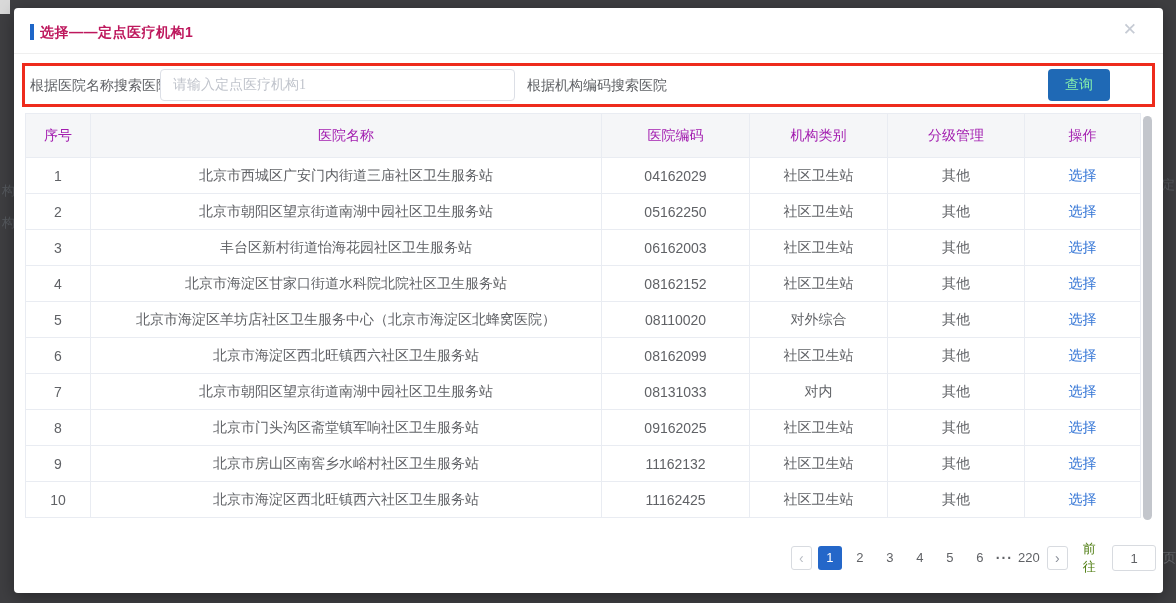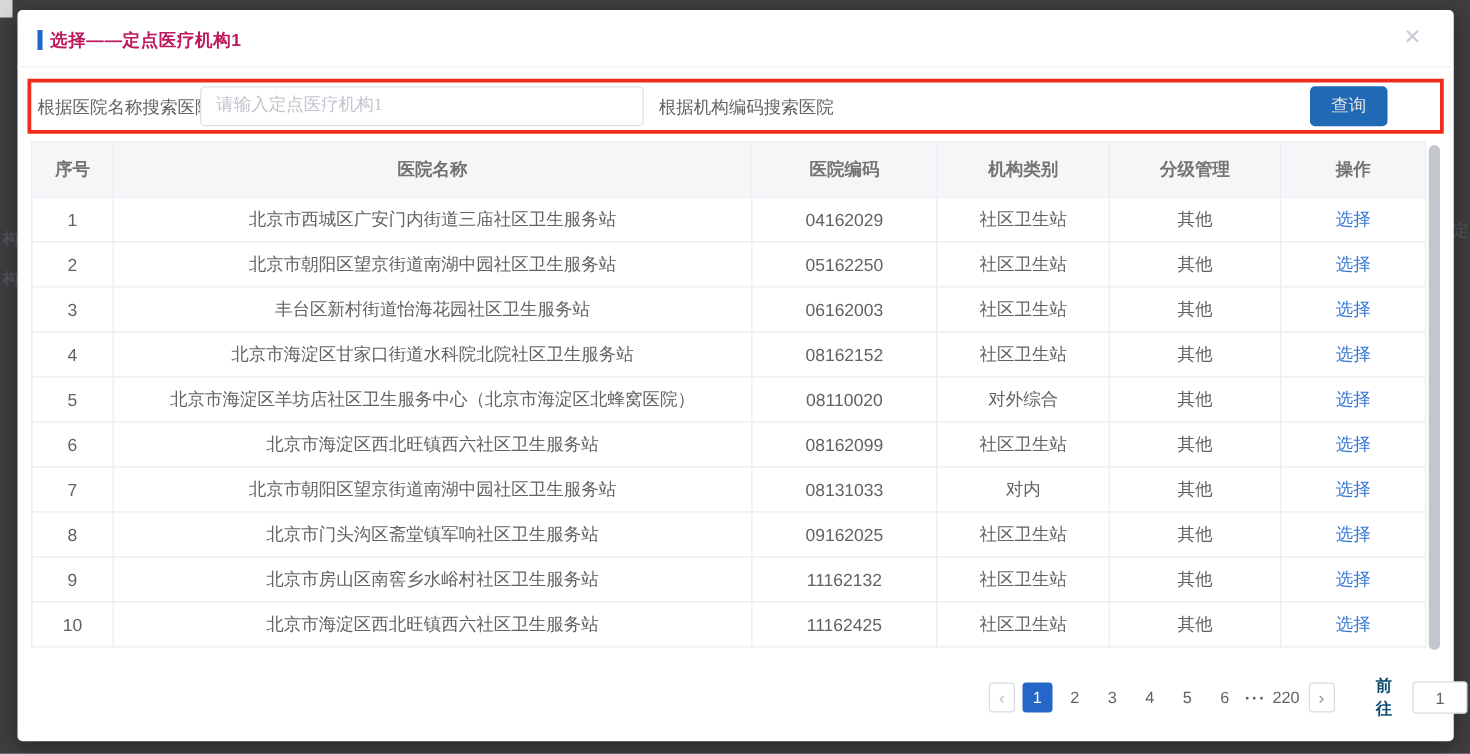--- a/index.html
+++ b/index.html
@@ -41,34 +41,34 @@
   .s-input {
     position:absolute; top:61px; height:32px; border:1px solid #dcdfe6; border-radius:4px;
     padding:0 12px; font-size:14px; color:#606266; outline:none; background:#fff;
     font-family:Liberation Serif, serif;
   }
   .s-input::placeholder { color:#c0c4cc; }
   .s-input-name { left:146px; width:355px; }
   .s-input-code { left:646px; width:353px; }
   .query-btn {
     position:absolute; left:1034px; top:61px; width:62px; height:32px;
-    background:#1f69b5; color:#e5e5e5; border:none; border-radius:4px;
+    background:#1f69b5; color:#86efac; border:none; border-radius:4px;
     font-size:14px; cursor:pointer; font-family:Liberation Serif, serif;
   }
 
   
   table.hospital-table {
     position:absolute; left:11px; top:105px; width:1115px;
     border-collapse:collapse; table-layout:fixed;
   }
   .hospital-table th, .hospital-table td {
     border:1px solid #e9ecf2; text-align:center; font-size:14px;
     overflow:hidden; white-space:nowrap;
   }
-  .hospital-table th { height:44px; background:#f5f6f8; color:#737373; font-weight:bold; }
+  .hospital-table th { height:44px; background:#f5f6f8; color:#a21caf; font-weight:normal; }
   .hospital-table td { height:36px; color:#606266; background:#fff; }
   .col-seq { width:65px; } .col-name { width:511px; } .col-code { width:148px; }
   .col-type { width:138px; } .col-grade { width:137px; } .col-action { width:116px; }
   .select-link { color:#3576d6; text-decoration:none; cursor:pointer; }
 
   
   .scrollbar { position:absolute; left:1129px; top:108px; width:9px; height:404px; }
   .scroll-thumb { width:9px; height:100%; background:#c3c6cc; border-radius:5px; }
 
   
@@ -80,21 +80,21 @@
   }
   .pg-btn .chev { font-size:14px; line-height:1; }
   .chev-prev { color:#b9bdc4; }
   .chev-next { color:#8a8f99; }
   .pg-num {
     min-width:24px; height:24px; line-height:24px; text-align:center;
     font-size:13px; color:#606266; margin:0 3px; cursor:pointer; border-radius:3px;
   }
   .pg-num.active { background:#2467c9; color:#fff; }
   .pg-ellipsis { width:22px; text-align:center; font-size:14px; font-weight:bold; color:#606266; letter-spacing:1px; cursor:pointer; }
-  .goto-label { margin-left:30px; font-size:13px; color:#0c4a6e;font-weight:bold; }
+  .goto-label { margin-left:12px; font-size:13px; color:#4d7c0f; }
   .goto-input {
     width:44px; height:26px; margin:0 7px; border:1px solid #d8dbe0; border-radius:3px;
     text-align:center; font-size:13px; color:#606266; outline:none; font-family:inherit;
   }
   .goto-unit { font-size:13px; color:#606266; }
 </style>
 </head>
 <body>
 
 <div class="corner-artifact"></div>

